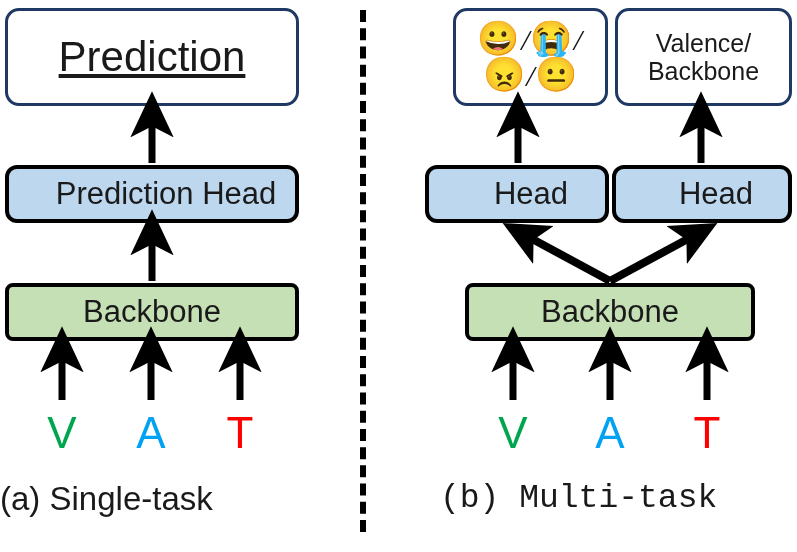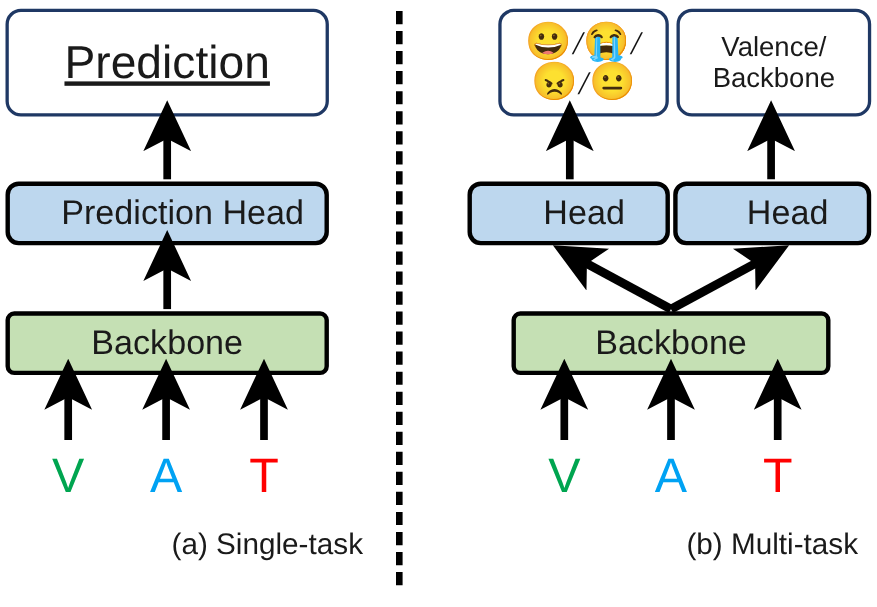--- a/index.html
+++ b/index.html
@@ -36,23 +36,23 @@
     border-radius: 12px;
     padding-left: 28px;
   }
   .box-backbone {
     background: #c5e0b4;
     border: 4px solid #000000;
     border-radius: 8px;
   }
   .caption {
     position: absolute;
-    font-size: 27px;
+    font-size: 33px;
     color: #1a1a1a;
-    text-align: right;
+    text-align: left;
     white-space: nowrap;
   }
   .modality {
     position: absolute;
     font-size: 44px;
     font-weight: 400;
     text-align: center;
     width: 40px;
   }
   .divider {
@@ -135,21 +135,21 @@
   </div>
 
   <div class="box box-backbone" style="left:465px; top:283px; width:290px; height:58px; font-size:31px;">
     <span>Backbone</span>
   </div>
 
   <div class="modality" style="left:493px; top:408px; color:#00a550;">V</div>
   <div class="modality" style="left:590px; top:408px; color:#00a2f3;">A</div>
   <div class="modality" style="left:687px; top:408px; color:#ff0000;">T</div>
 
-  <div class="caption" style="left:440px; top:480px; width:340px;">(b) Multi-task</div>
+  <div class="caption" style="left:440px; top:480px; width:340px;font-family:Liberation Mono, monospace;">(b) Multi-task</div>
 
   <svg class="arrows" viewBox="0 0 797 552">
     <defs>
       <marker id="ah" markerWidth="7" markerHeight="7" refX="3.2" refY="3.5" orient="auto" markerUnits="strokeWidth">
         <path d="M0,0.4 L6.6,3.5 L0,6.6 L1.6,3.5 Z" fill="#000000"></path>
       </marker>
       <marker id="ahBig" markerWidth="6" markerHeight="6" refX="2.9" refY="3" orient="auto" markerUnits="strokeWidth">
         <path d="M0,0.3 L5.8,3 L0,5.7 L1.4,3 Z" fill="#000000"></path>
       </marker>
     </defs>

